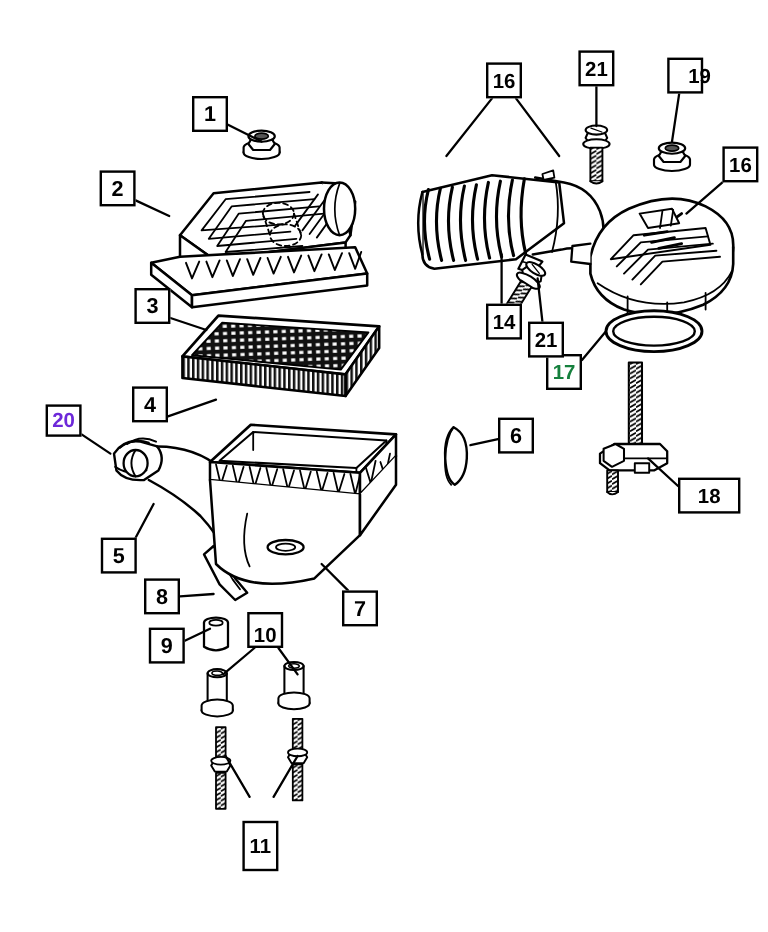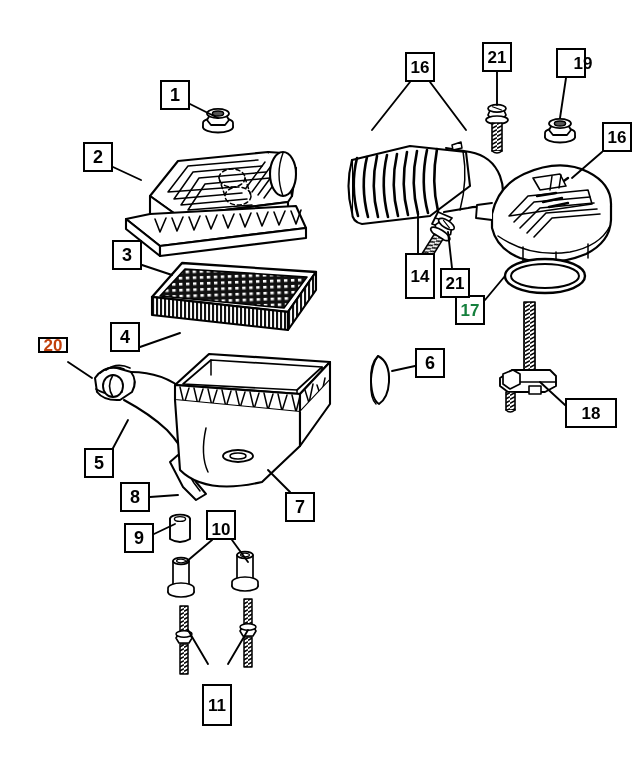--- a/index.html
+++ b/index.html
@@ -336,39 +336,39 @@
       </div>
       <div class="cal" style="left: 206px; top: 510px; width: 30px; height: 30px; font-size: 17px; border-color: rgb(0, 0, 0); background: rgb(255, 255, 255); color: rgb(0, 0, 0); align-items: flex-end;">
         <span>10</span>
       </div>
       <div class="cal" style="left: 202px; top: 684px; width: 30px; height: 42px; font-size: 17px; border-color: rgb(0, 0, 0); background: rgb(255, 255, 255); color: rgb(0, 0, 0);">
         <span>11</span>
       </div>
       <div class="cal" style="left: 602px; top: 122px; width: 30px; height: 30px; font-size: 17px; border-color: rgb(0, 0, 0); background: rgb(255, 255, 255); color: rgb(0, 0, 0);">
         <span>16</span>
       </div>
-      <div class="cal" style="left: 405px; top: 253px; width: 30px; height: 46px; font-size: 17px; border-color: rgb(0, 0, 0); background: rgb(255, 255, 255); color: rgb(0, 0, 0);">
+      <div class="cal" style="left: 405px; top: 253px; width: 30px; height: 30px; font-size: 17px; border-color: rgb(0, 0, 0); background: rgb(255, 255, 255); color: rgb(0, 0, 0);">
         <span>14</span>
       </div>
       <div class="cal" style="left: 405px; top: 52px; width: 30px; height: 30px; font-size: 17px; border-color: rgb(0, 0, 0); background: rgb(255, 255, 255); color: rgb(0, 0, 0); text-align: center;">
         <span>16</span>
       </div>
       <div class="cal" style="left: 455px; top: 295px; width: 30px; height: 30px; font-size: 17px; border-color: rgb(0, 0, 0); background: rgb(255, 255, 255); color: #15803d;">
         <span>17</span>
       </div>
       <div class="cal" style="left: 565px; top: 398px; width: 52px; height: 30px; font-size: 17px; border-color: rgb(0, 0, 0); background: rgb(255, 255, 255); color: rgb(0, 0, 0);">
         <span>18</span>
       </div>
       <div class="cal" style="left: 556px; top: 48px; width: 30px; height: 30px; font-size: 17px; border-color: rgb(0, 0, 0); background: rgb(255, 255, 255); color: rgb(0, 0, 0); padding-left: 24px;">
         <span>19</span>
       </div>
       <div class="cal" style="left: 482px; top: 42px; width: 30px; height: 30px; font-size: 17px; border-color: rgb(0, 0, 0); background: rgb(255, 255, 255); color: rgb(0, 0, 0);">
         <span>21</span>
       </div>
       <div class="cal" style="left: 440px; top: 268px; width: 30px; height: 30px; font-size: 17px; border-color: rgb(0, 0, 0); background: rgb(255, 255, 255); color: rgb(0, 0, 0);">
         <span>21</span>
       </div>
-      <div class="cal" style="left: 38px; top: 337px; width: 30px; height: 16px; font-size: 17px; border-color: rgb(0, 0, 0); background: rgb(255, 255, 255); color: #c2410c;">
+      <div class="cal" style="left: 38px; top: 337px; width: 30px; height: 27px; font-size: 17px; border-color: rgb(0, 0, 0); background: rgb(255, 255, 255); color: #6d28d9;">
         <span>20</span>
       </div>
     </div>
 
 </div>
 
 </body></html>

